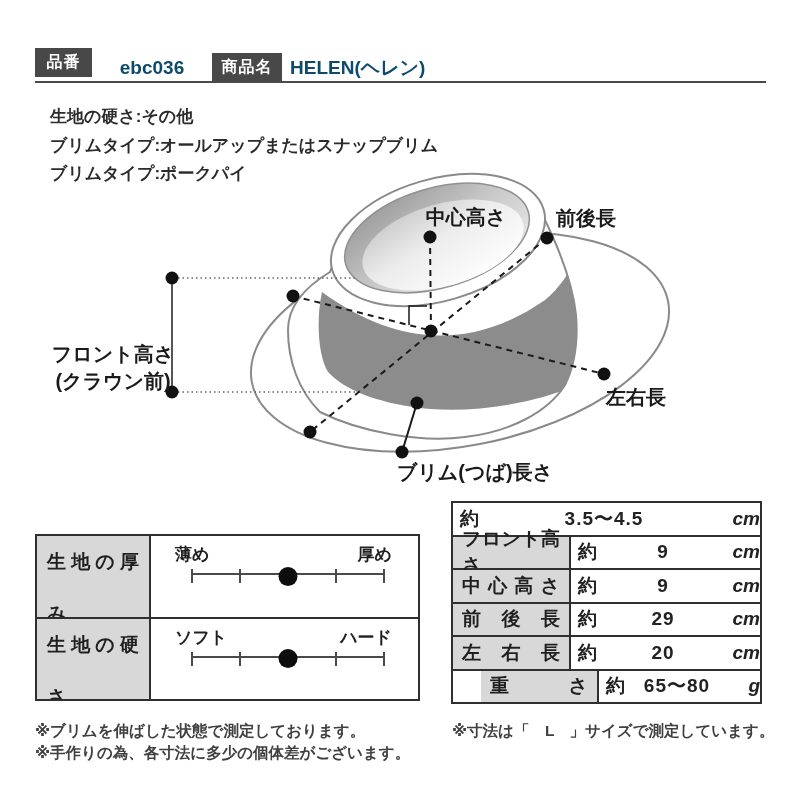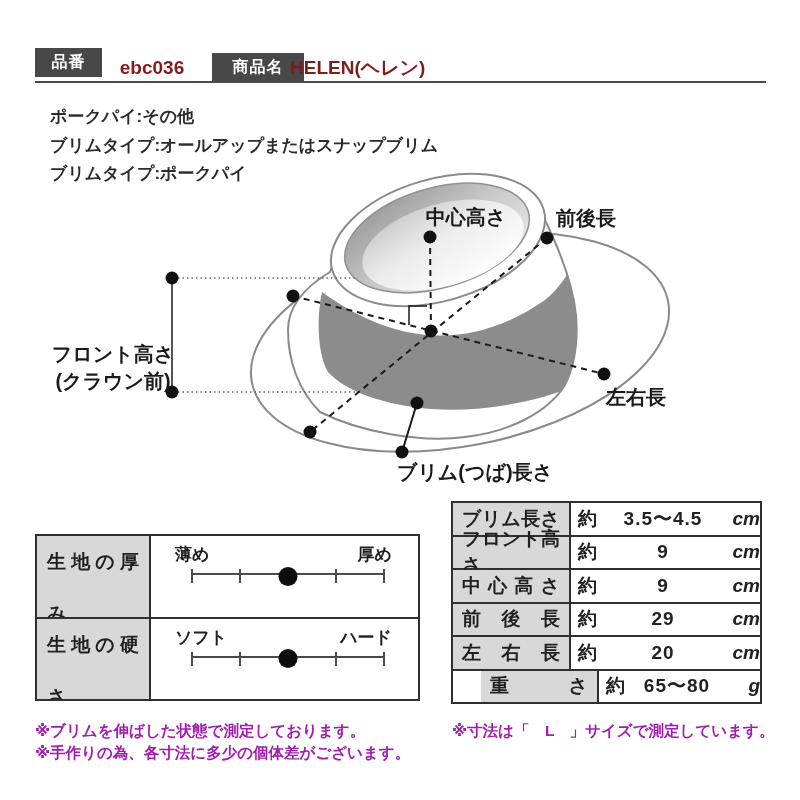--- a/index.html
+++ b/index.html
@@ -7,21 +7,21 @@
     position:relative;width:800px;height:800px;background:#fff;overflow:hidden;
     font-family:"Liberation Sans","DejaVu Sans",sans-serif;color:#1f1f1f;font-weight:600;
   }
   
   .tag{
     position:absolute;background:#484848;color:#fff;font-size:16px;
     display:flex;align-items:center;justify-content:center;letter-spacing:1px;
   }
   .hval{
     position:absolute;height:29px;display:flex;align-items:center;justify-content:center;
-    font-size:19px;color:#7f1d1d;
+    font-size:19px;color:#0c4a6e;
   }
   .hval.left{justify-content:flex-start;}
   .hrule{position:absolute;left:35px;top:81px;width:731px;height:2px;background:#4a4a4a;}
   
   .info{position:absolute;left:50px;height:22px;font-size:17px;color:#2b2b2b;white-space:nowrap;}
   
   #hat-svg{position:absolute;left:0;top:0;width:800px;height:800px;pointer-events:none;}
   .dlabel{font-size:20px;font-weight:600;fill:#1a1a1a;}
   
   .ftable{
@@ -53,34 +53,34 @@
   .slabel{
     width:118px;box-sizing:border-box;background:#d8d8d8;border-right:2px solid #2f2f2f;
     padding:0 9px;font-size:19px;display:flex;flex-direction:column;justify-content:center;
   }
   .slabel>span{display:block;text-align:justify;text-align-last:justify;width:100%;}
   .svalue{flex:1;display:flex;align-items:center;font-size:19px;color:#222;}
   .approx{padding-left:7px;width:30px;flex:none;}
   .val{flex:1;text-align:center;letter-spacing:1px;}
   .unit{width:42px;flex:none;text-align:right;font-style:italic;}
   
-  .note{position:absolute;font-size:15.5px;color:#a21caf;white-space:nowrap;}
+  .note{position:absolute;font-size:15.5px;color:#404040;white-space:nowrap;}
 </style>
 </head>
 <body>
 
 <div id="page">
 
-  <div class="tag" style="left:35px;top:48px;width:67px;height:29px">品番</div>
+  <div class="tag" style="left:35px;top:48px;width:57px;height:29px">品番</div>
   <div class="hval" style="left:92px;top:53px;width:120px">ebc036</div>
-  <div class="tag" style="left:212px;top:53px;width:92px;height:29px">商品名</div>
+  <div class="tag" style="left:212px;top:53px;width:70px;height:29px">商品名</div>
   <div class="hval left" style="left:290px;top:53px;width:320px">HELEN(ヘレン)</div>
   <div class="hrule"></div>
 
-  <div class="info" style="top:105px">ポークパイ:その他</div>
+  <div class="info" style="top:105px">生地の硬さ:その他</div>
   <div class="info" style="top:134px">ブリムタイプ:オールアップまたはスナップブリム</div>
   <div class="info" style="top:162px">ブリムタイプ:ポークパイ</div>
 
   <svg id="hat-svg" viewBox="0 0 800 800">
     <defs>
       <linearGradient id="gOpen" x1="0" y1="0" x2="0.75" y2="1">
         <stop offset="0" stop-color="#8f8f8f"></stop>
         <stop offset="0.55" stop-color="#c9c9c9"></stop>
         <stop offset="1" stop-color="#e9e9e9"></stop>
       </linearGradient>
@@ -188,23 +188,20 @@
             <span class="tick" style="left: 75%;"></span>
             <span class="tick" style="left: 100%;"></span>
             <span class="dot" style="left: 50%;"></span>
           </div>
       </div>
     </div>
   </div>
 
   <div class="stable">
     <div class="srow">
-      <div class="slabel">
-          <span>ブリム長さ</span>
-        </div>
       <div class="svalue">
         <span class="approx">約</span>
         <span class="val">3.5〜4.5</span>
         <span class="unit">cm</span>
       </div>
     </div>
     <div class="srow">
       <div class="slabel">
           <span>フロント高さ</span>
         </div>

